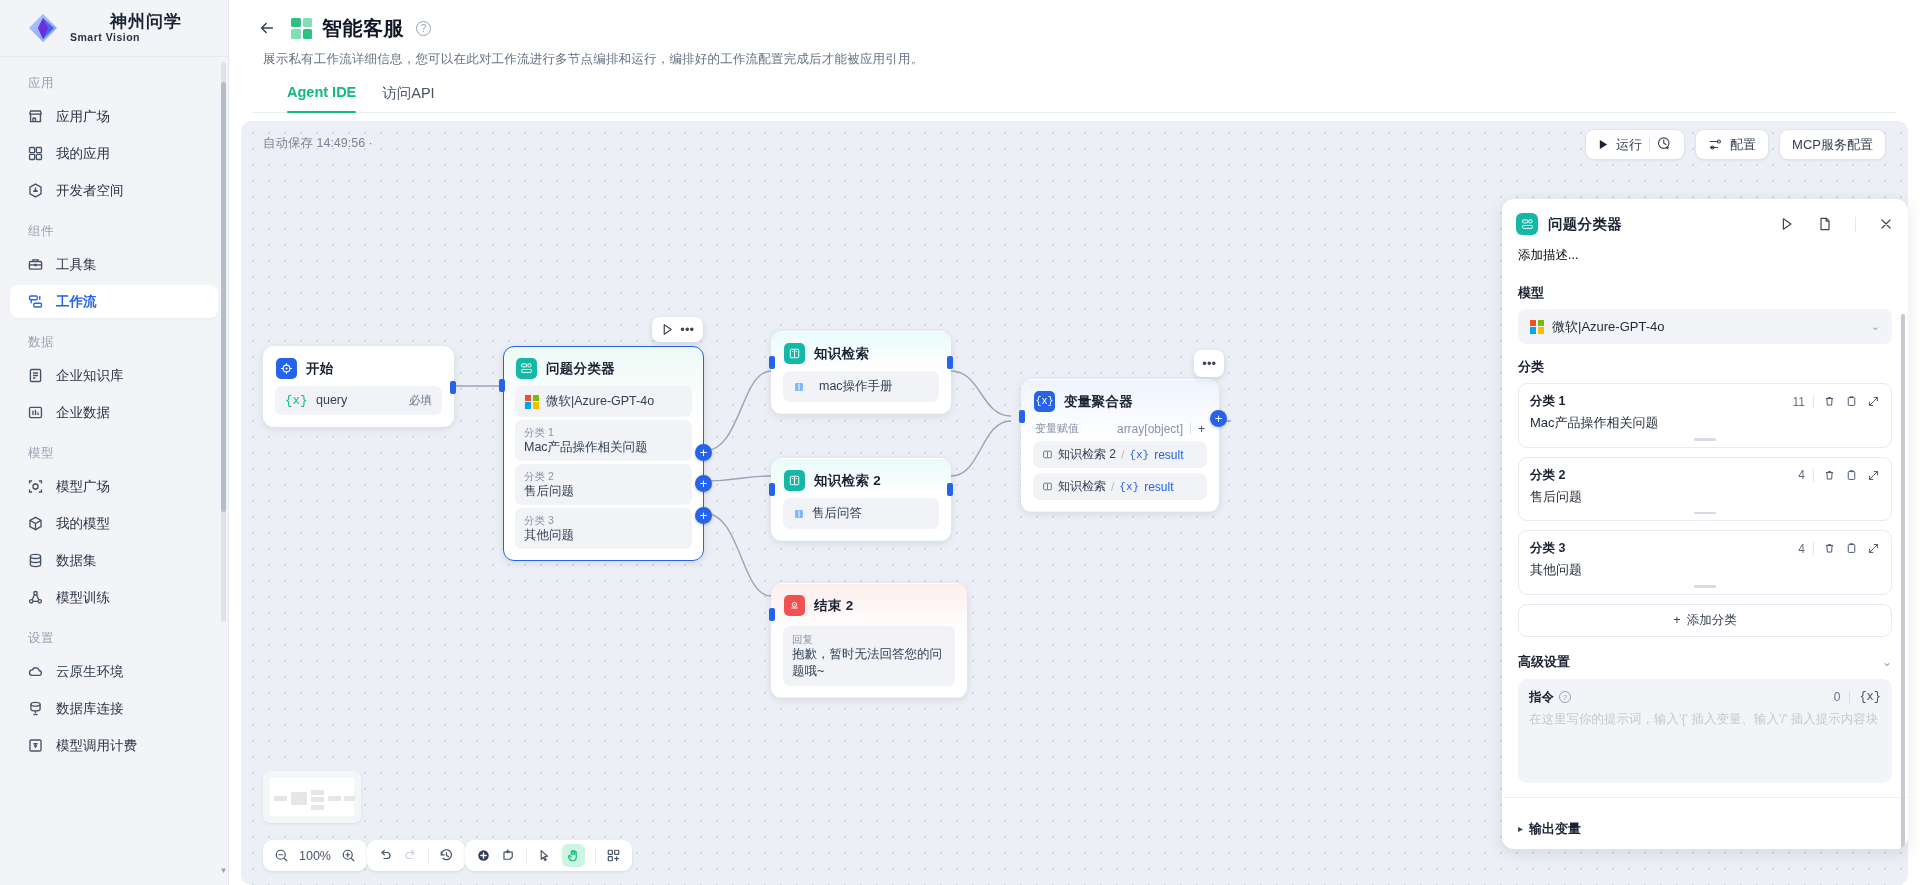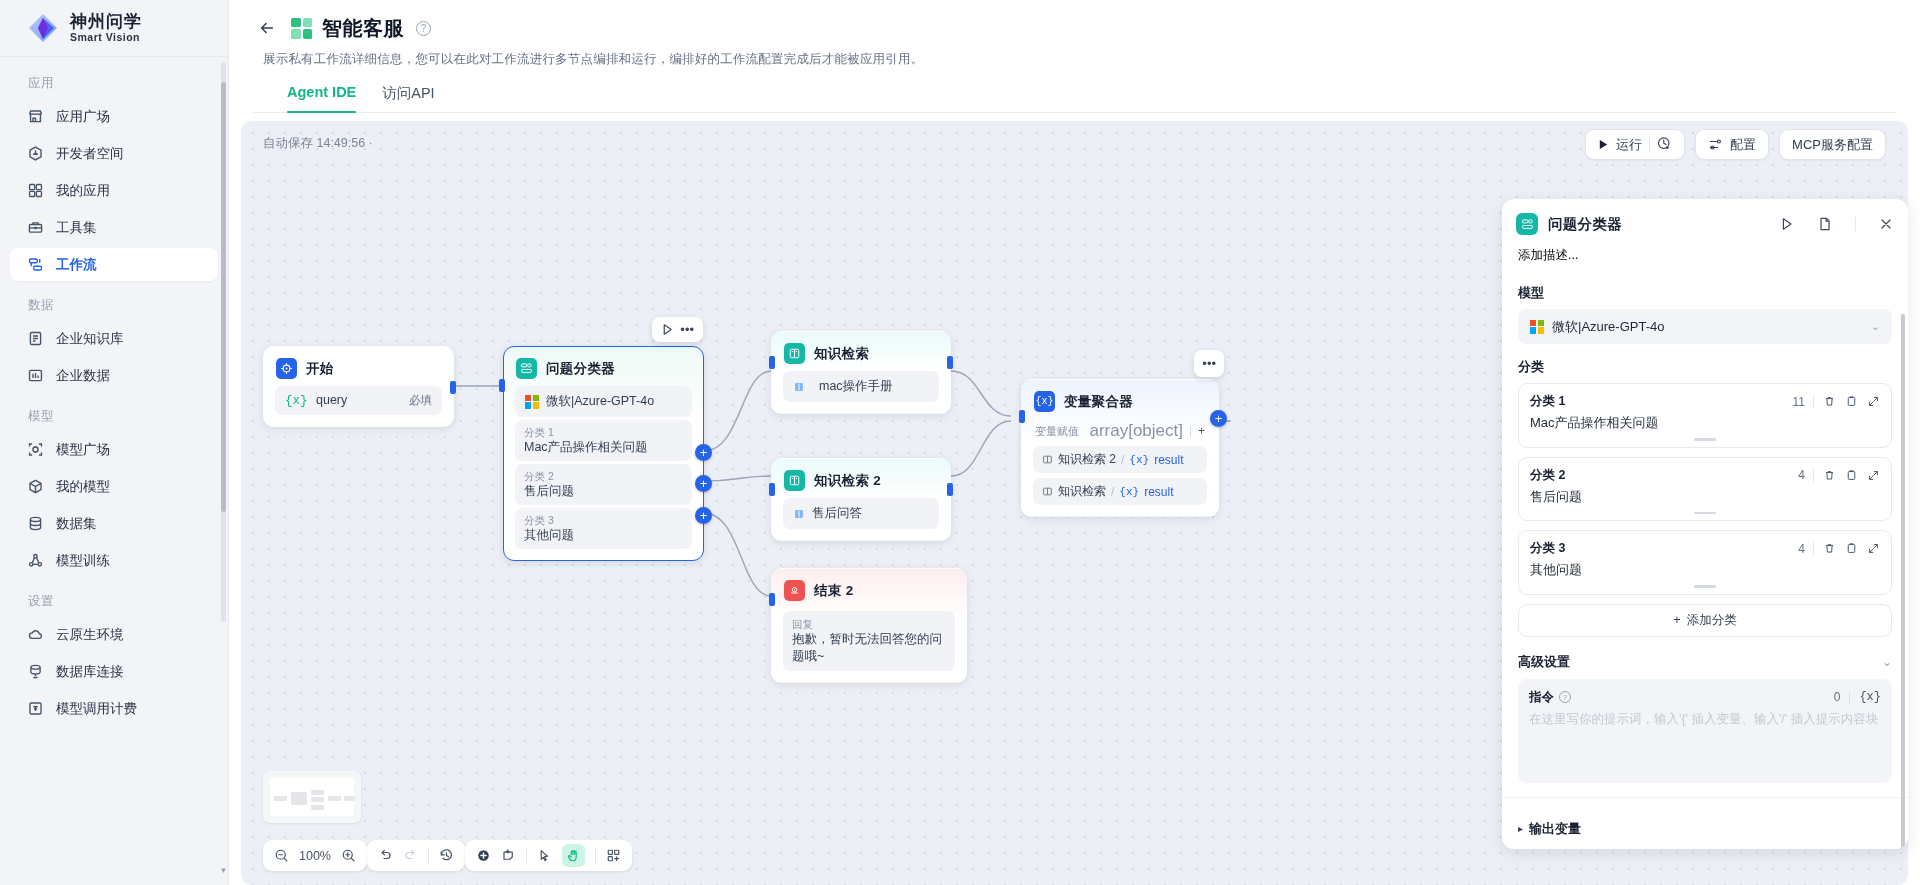--- a/index.html
+++ b/index.html
@@ -21,21 +21,21 @@
     position: relative;
     flex: 0 0 229px;
   }
   .brand {
     height: 57px; display: flex; align-items: center; gap: 10px;
     padding: 0 18px 0 26px;
     border-bottom: 1px solid #e6e8ec;
     background: #f2f4f7;
   }
   .brand-logo { width: 34px; height: 34px; position: relative; flex: 0 0 34px; }
-  .brand-text-cn { font-size: 17px; font-weight: bold; color: #1a2233; line-height: 18px; letter-spacing: 1px; }
+  .brand-text-cn { font-size: 17px; font-weight: bold; color: #1a2233; line-height: 18px; letter-spacing: 1px; margin-left: 40px; }
   .brand-text-en { font-size: 10.5px; font-weight: bold; color: #2b3345; line-height: 13px; letter-spacing: .5px; }
 
   .nav { flex: 1; overflow: hidden; padding: 6px 10px 0 10px; position: relative; }
   .nav-group-label {
     font-size: 12.5px; color: #98a2b3; padding: 12px 10px 8px 18px; letter-spacing: .5px;
   }
   .nav-item {
     height: 33px; display: flex; align-items: center; gap: 12px;
     padding: 0 12px 0 17px; border-radius: 8px; margin-bottom: 4px;
     font-size: 13.5px; color: #2b3345; cursor: pointer;
@@ -242,37 +242,38 @@
               <path d="M4.2 7.2V16h11.6V7.2"></path>
               <path d="M3 7.2h14"></path>
               <path d="M7 16v-4h3v4"></path>
             </svg>
           </span>
           <span>应用广场</span>
         </div>
         <div class="nav-item">
           <span class="nav-ico">
             <svg viewBox="0 0 20 20">
-              <path d="M10 2.5 16.5 6v8L10 17.5 3.5 14V6z"></path>
-              <path d="M10 6.5v3M10 9.5 7.4 11.3M10 9.5l2.6 1.8"></path>
-            </svg>
-          </span>
-          <span>开发者空间</span>
-        </div>
-        <div class="nav-item">
-          <span class="nav-ico">
-            <svg viewBox="0 0 20 20">
               <rect x="3" y="3" width="6" height="6" rx="1"></rect>
               <rect x="11" y="3" width="6" height="6" rx="1"></rect>
               <rect x="3" y="11" width="6" height="6" rx="1"></rect>
               <rect x="11" y="11" width="6" height="6" rx="1"></rect>
             </svg>
           </span>
           <span>我的应用</span>
         </div>
+        <div class="nav-item">
+          <span class="nav-ico">
+            <svg viewBox="0 0 20 20">
+              <path d="M10 2.5 16.5 6v8L10 17.5 3.5 14V6z"></path>
+              <path d="M10 6.5v3M10 9.5 7.4 11.3M10 9.5l2.6 1.8"></path>
+            </svg>
+          </span>
+          <span>开发者空间</span>
+        </div>
+        <div class="nav-group-label">组件</div>
         <div class="nav-item">
           <span class="nav-ico">
             <svg viewBox="0 0 20 20">
               <rect x="2.8" y="6.5" width="14.4" height="9" rx="1.5"></rect>
               <path d="M7 6.5V4.5h6v2"></path>
               <path d="M2.8 10.5h14.4"></path>
               <rect x="8.6" y="9" width="2.8" height="3" rx=".6" fill="#475467" stroke="none"></rect>
             </svg>
           </span>
           <span>工具集</span>
@@ -572,21 +573,21 @@
                     </svg>
                 </span>
                 <span>售后问答</span>
               </span>
             </div>
           </div>
           <div class="dot-handle" style="left:-3px; top:30px;"></div>
           <div class="dot-handle" style="right:-3px; top:30px;"></div>
         </div>
 
-        <div class="node" style="left:530px; top:447px; width:196px; background:linear-gradient(#fdeeee,#ffffff 45%);">
+        <div class="node" style="left:530px; top:462px; width:196px; background:linear-gradient(#fdeeee,#ffffff 45%);">
           <div class="node-head">
             <div class="node-ico" style="background:#f05252;">
               <svg viewBox="0 0 20 20" fill="none" stroke="#fff" stroke-width="1.5">
                   <circle cx="10" cy="8.6" r="3.4"></circle>
                   <circle cx="10" cy="8.6" r="1.1" fill="#fff" stroke="none"></circle>
                   <path d="M5.6 13.8h8.8" stroke-linecap="round"></path>
                 </svg>
             </div>
             <div class="node-title">结束 2</div>
           </div>
@@ -605,21 +606,21 @@
           </div>
           <div class="node-head">
             <div class="node-ico" style="background:#2563eb;">
               <span style="color:#fff;font-size:10px;font-family:'Liberation Mono',monospace;">{x}</span>
             </div>
             <div class="node-title">变量聚合器</div>
           </div>
           <div class="node-body">
             <div style="display:flex;align-items:center;padding:2px 2px 5px 2px;">
               <span style="font-size:11px;color:#8a93a5;">变量赋值</span>
-              <span style="margin-left:auto;font-size:17px;color:#8a93a5;">array[object]</span>
+              <span style="margin-left:auto;font-size:12px;color:#8a93a5;">array[object]</span>
               <span style="width:1px;height:11px;background:#d8dce4;margin:0 7px;"></span>
               <span style="font-size:12px;color:#475467;cursor:pointer;">+</span>
             </div>
             <div class="chip" style="padding:5px 9px;font-size:12px;">
               <span style="display:flex;align-items:center;gap:5px;">
                 <span style="display:flex;">
                   <svg width="11" height="11" viewBox="0 0 20 20" fill="none" stroke="#6b7280" stroke-width="1.7">
                       <rect x="3" y="4" width="14" height="12" rx="1.6"></rect>
                       <path d="M10 5v10"></path>
                     </svg>

